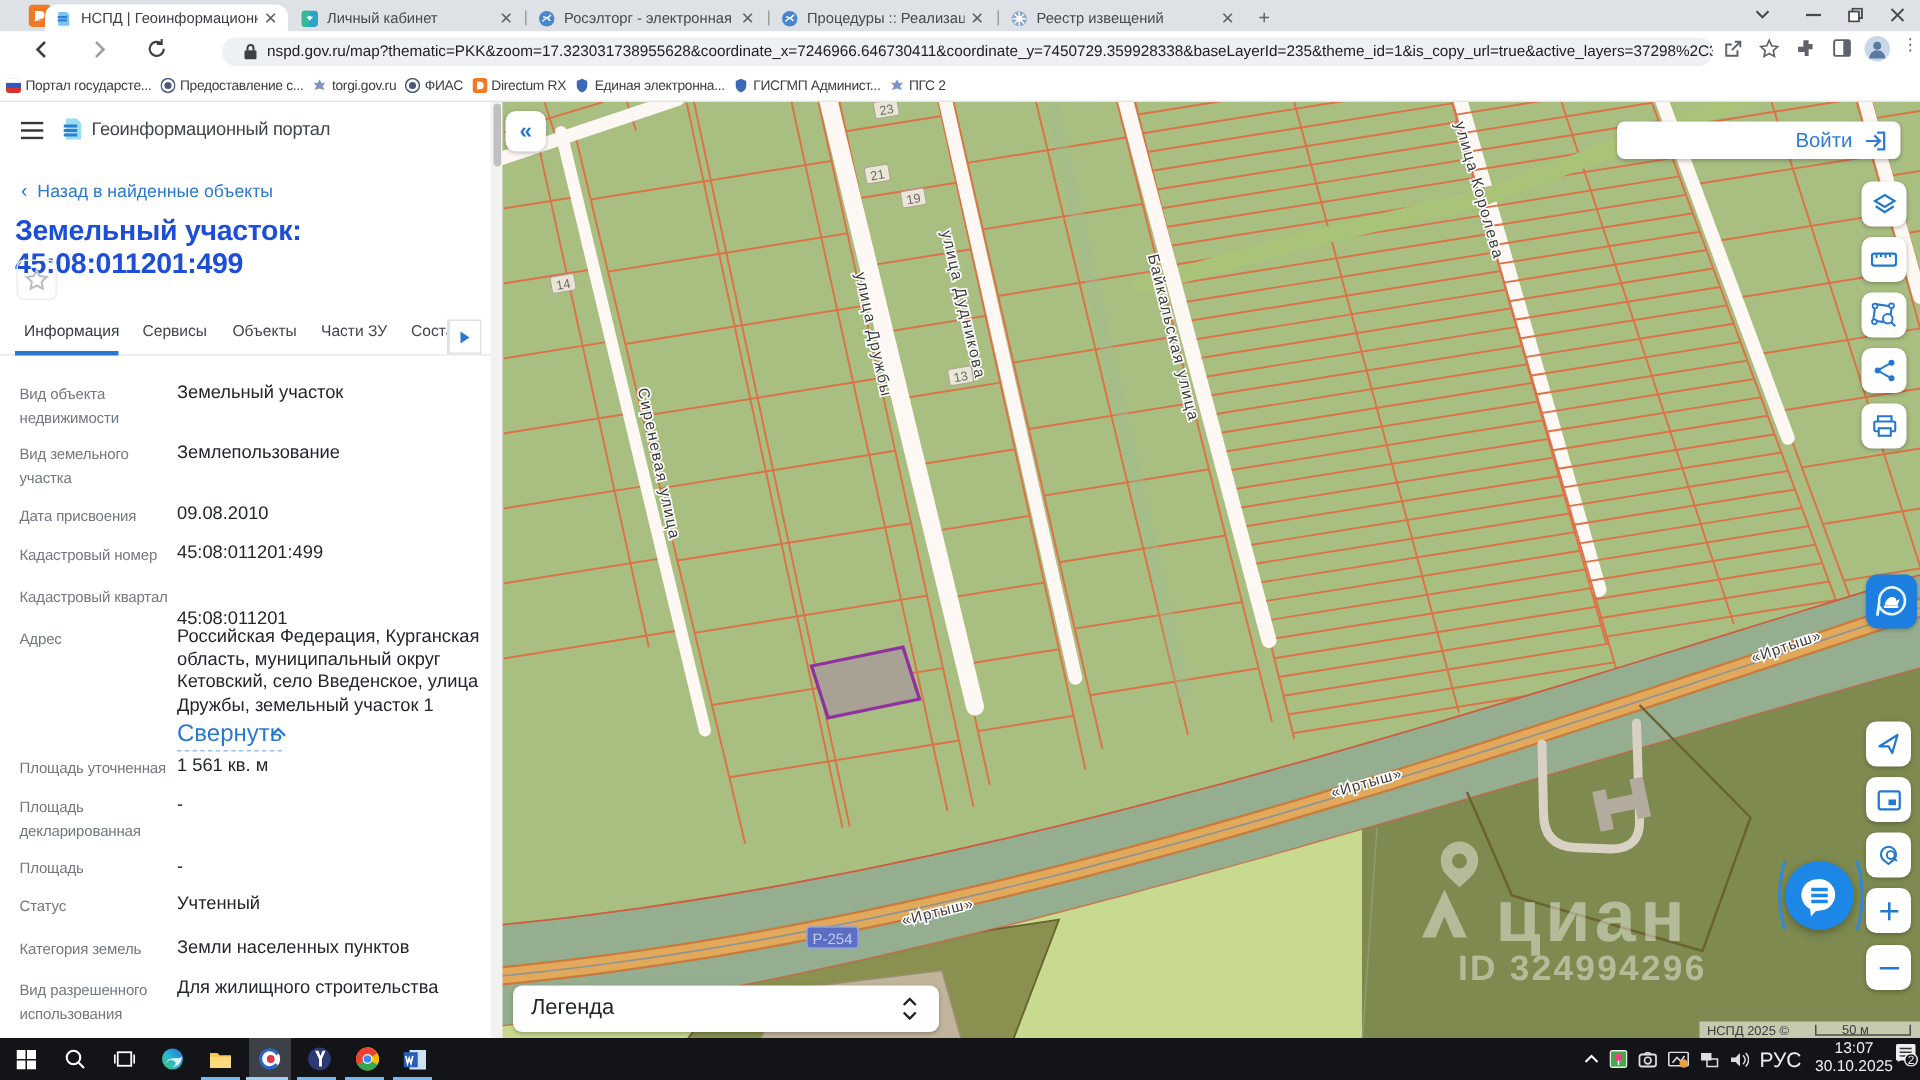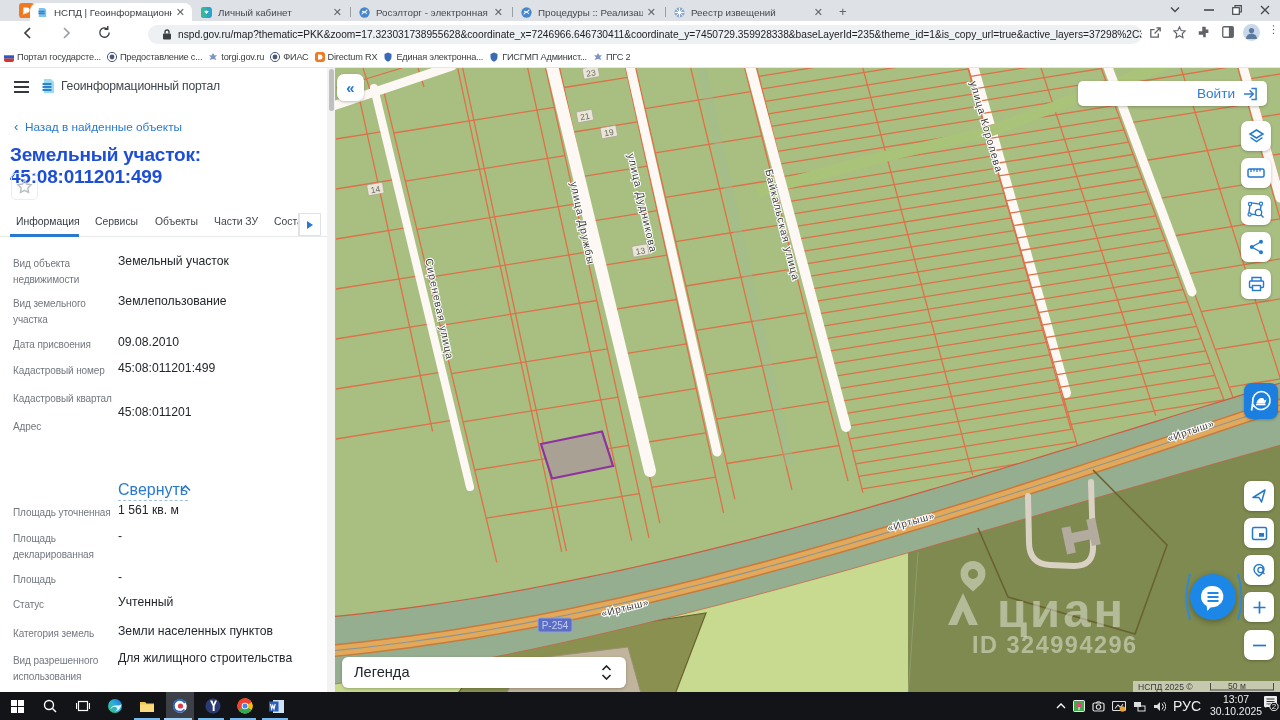--- a/index.html
+++ b/index.html
@@ -554,20 +554,21 @@
     <div class="val" style="top:186px">Земельный участок</div>
     <div class="lbl" style="top:228px">Вид земельного<br>участка</div>
     <div class="val" style="top:226px">Землепользование</div>
     <div class="lbl" style="top:269px">Дата присвоения</div>
     <div class="val" style="top:267px">09.08.2010</div>
     <div class="lbl" style="top:295px">Кадастровый номер</div>
     <div class="val" style="top:293px">45:08:011201:499</div>
     <div class="lbl" style="top:323px">Кадастровый квартал</div>
     <div class="val" style="top:337px">45:08:011201</div>
     <div class="lbl" style="top:351px">Адрес</div>
+    <div class="val" style="top:349px">Российская Федерация, Курганская<br>область, муниципальный округ<br>Кетовский, село Введенское, улица<br>Дружбы, земельный участок 1</div>
     <div class="lbl" style="top:437px">Площадь уточненная</div>
     <div class="val" style="top:435px">1 561 кв. м</div>
     <div class="lbl" style="top:463px">Площадь<br>декларированная</div>
     <div class="val" style="top:461px">-</div>
     <div class="lbl" style="top:504px">Площадь</div>
     <div class="val" style="top:502px">-</div>
     <div class="lbl" style="top:529px">Статус</div>
     <div class="val" style="top:527px">Учтенный</div>
     <div class="lbl" style="top:558px">Категория земель</div>
     <div class="val" style="top:556px">Земли населенных пунктов</div>

